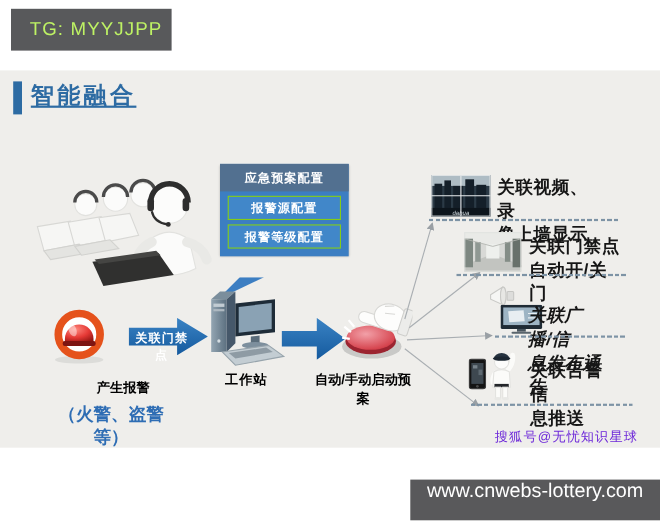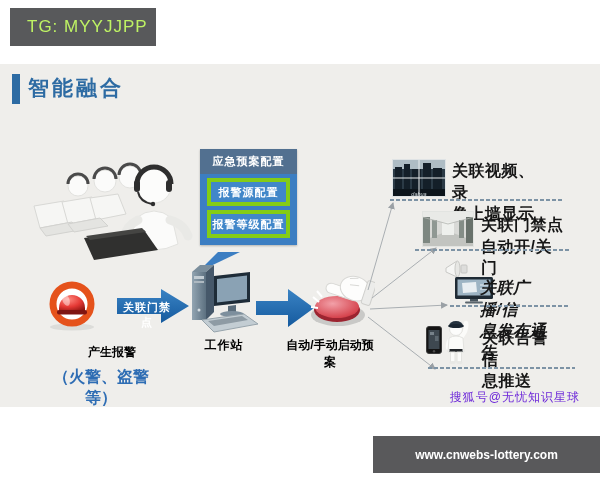--- a/index.html
+++ b/index.html
@@ -1,29 +1,29 @@
 <!DOCTYPE html>
 <html><head>
 <meta charset="utf-8">
 <style>
   html,body{margin:0;padding:0;}
   body{width:600px;height:480px;background:#ffffff;font-family:"Liberation Sans","DejaVu Sans",sans-serif;position:relative;overflow:hidden;}
   .abs{position:absolute;}
   
   .top-banner{left:10px;top:8px;width:146px;height:38px;background:#58595b;color:#bef264;font-size:17px;letter-spacing:1px;display:flex;align-items:center;padding-left:17px;box-sizing:border-box;}
-  .bottom-banner{left:373px;top:436px;width:227px;height:37px;background:#59595b;color:#fff;font-size:12px;display:flex;align-items:center;justify-content:center;font-weight:bold;}
+  .bottom-banner{left:373px;top:436px;width:227px;height:37px;background:#59595b;color:#fff;font-size:18px;display:flex;align-items:flex-start;justify-content:center;}
   
   .slide{left:0;top:64px;width:600px;height:343px;background:#efeeeb;}
   .title-bar{left:12px;top:74px;width:8px;height:30px;background:#2d6ba3;}
-  .page-title{left:28px;top:71px;font-size:21px;font-weight:bold;color:#2d6ba3;letter-spacing:3px;line-height:34px;}
-  
-  .config-box{left:200px;top:149px;width:97px;background:#3c7ec2;box-shadow:0 1px 2px rgba(0,0,0,.25);}
+  .page-title{left:28px;top:71px;font-size:21px;font-weight:bold;color:#2d6ba3;letter-spacing:3px;line-height:34px;text-decoration:underline;}
+  
+  .config-box{left:200px;top:149px;width:117px;background:#3c7ec2;box-shadow:0 1px 2px rgba(0,0,0,.25);}
   .config-header{height:25px;background:#527090;color:#fff;font-size:11px;font-weight:bold;letter-spacing:1px;display:flex;align-items:center;justify-content:center;}
   .config-body{padding:4px 7px 7px 7px;}
-  .config-item{height:20px;margin-top:4px;background:#4187c9;border:4px solid #84cc16;color:#fff;font-size:11px;font-weight:bold;letter-spacing:1px;display:flex;align-items:center;justify-content:center;font-family:Liberation Mono, monospace;}
+  .config-item{height:20px;margin-top:4px;background:#4187c9;border:1px solid #84cc16;color:#fff;font-size:11px;font-weight:bold;letter-spacing:1px;display:flex;align-items:center;justify-content:center;font-family:Liberation Mono, monospace;}
   .config-item:first-child{margin-top:0;}
   
   .lbl{font-weight:bold;color:#000000;text-align:center;}
   .linklabel{font-size:16px;line-height:1.35;white-space:pre-line;font-weight:bold;color:#161616;letter-spacing:0.5px;text-align:left;}
   .dashline{height:2px;background:repeating-linear-gradient(90deg,#7d93a5 0 4px,transparent 4px 6px);}
   .watermark{left:430px;top:389px;width:150px;text-align:right;font-size:12px;color:#6d28d9;letter-spacing:1px;}
   .arrow-label{color:#fff;font-size:11px;font-weight:bold;letter-spacing:1px;text-align:center;}
 </style>
 </head>
 <body>

